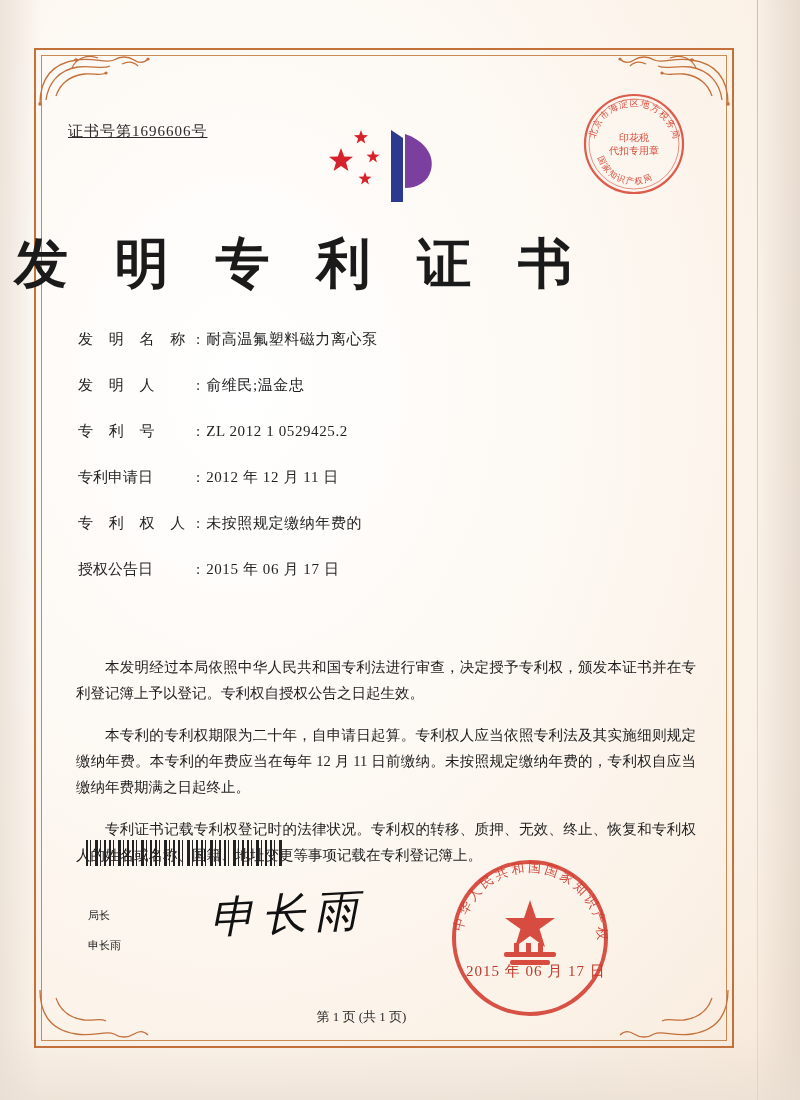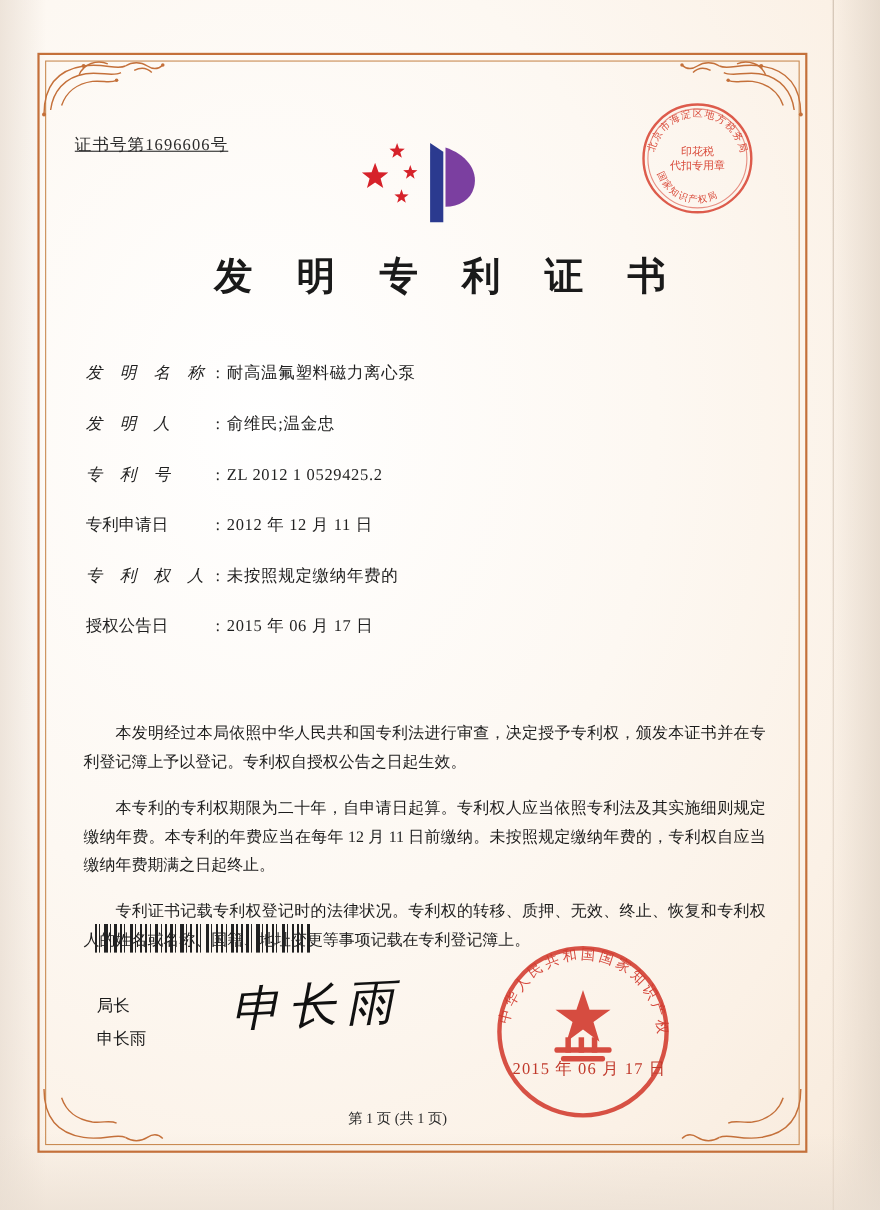--- a/index.html
+++ b/index.html
@@ -98,22 +98,21 @@
   .tax-seal-arc {
     position: absolute;
     left: 0; top: 0;
     width: 112px; height: 112px;
   }
   
   .main-title {
     position: absolute;
     left: 0; top: 228px;
     width: 800px;
-    text-align: center;
-    font-size: 35px;
+    font-size: 54px;
     font-weight: bold;
     letter-spacing: 14px;
     color: #1a1a1a;
     text-indent: 14px;
     font-family: "DejaVu Serif", "Liberation Serif", serif;
   }
   
   .fields {
     position: absolute;
     left: 78px; top: 330px;
@@ -125,21 +124,21 @@
     margin-bottom: 27px;
     font-size: 15px;
     color: #1f1f1f;
   }
   .field-label {
     width: 118px;
     flex: 0 0 118px;
     letter-spacing: 0px;
     white-space: nowrap;
   }
-  .field-label.spaced { letter-spacing: 6px; font-style: italic; }
+  .field-label.spaced { letter-spacing: 6px; }
   .field-colon {
     flex: 0 0 auto;
     padding-right: 6px;
   }
   .field-value {
     flex: 1 1 auto;
     letter-spacing: .6px;
   }
   
   .body-text {
@@ -166,21 +165,21 @@
       #222 4px, #222 5px, transparent 5px, transparent 9px,
       #222 9px, #222 12px, transparent 12px, transparent 14px,
       #222 14px, #222 15px, transparent 15px, transparent 18px,
       #222 18px, #222 20px, transparent 20px, transparent 23px
     );
   }
   
   .sig-block {
     position: absolute;
     left: 88px; top: 900px;
-    font-size: 15px;
+    font-size: 11px;
     color: #1b1b1b;
     line-height: 30px;
   }
   .sig-handwriting {
     position: absolute;
     left: 210px; top: 885px;
     font-size: 44px;
     color: #111;
     font-family: "DejaVu Serif", "Liberation Serif", serif;
     font-style: italic;

